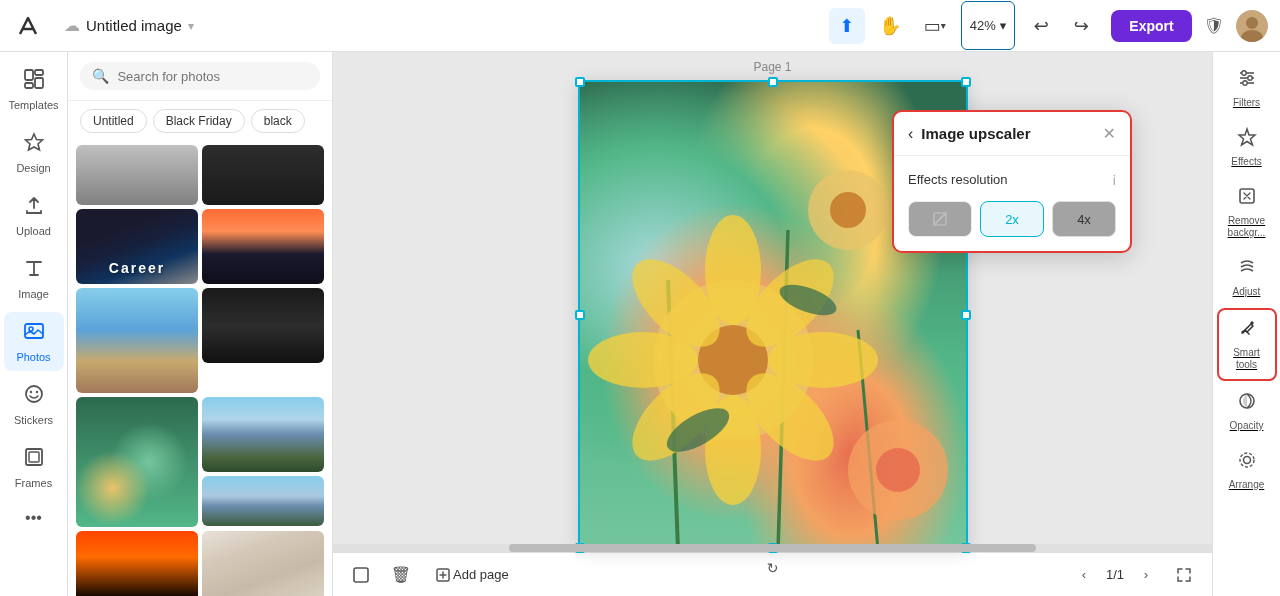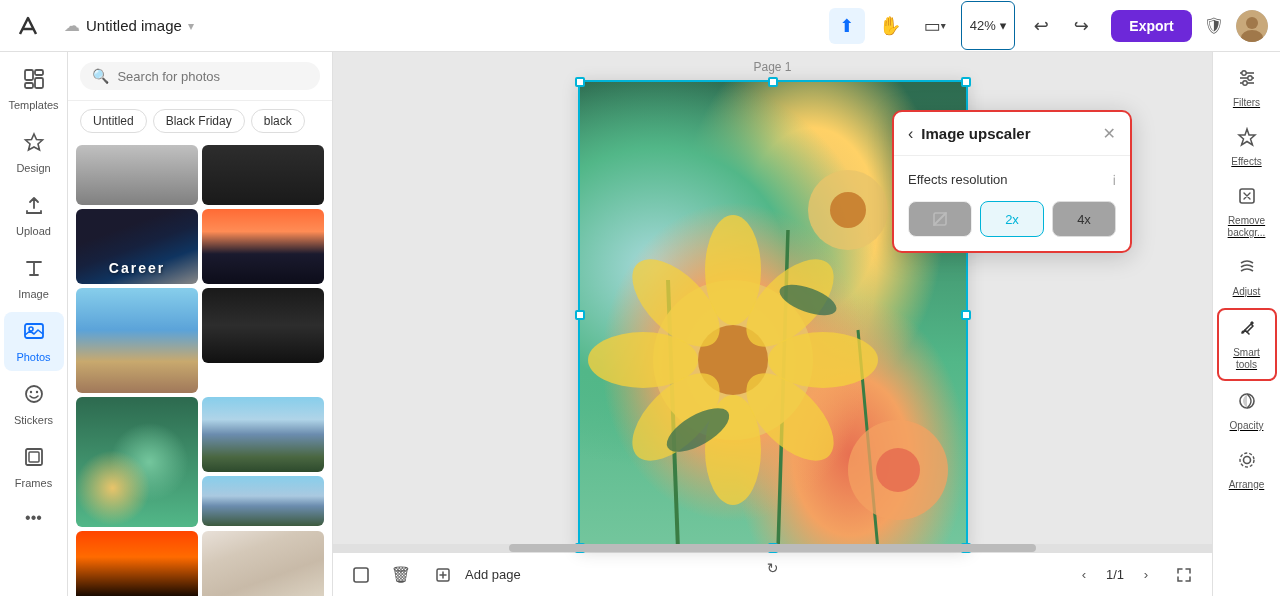--- a/index.html
+++ b/index.html
@@ -273,21 +273,21 @@
       padding: 0 12px;
       gap: 8px;
     }
     .bb-btn {
       width: 32px; height: 32px;
       display: flex; align-items: center; justify-content: center;
       border: none; background: transparent; cursor: pointer;
       border-radius: 6px; color: #555; font-size: 16px;
     }
     .add-page-btn {
-      display: flex; align-items: center; gap: 14px;
+      display: flex; align-items: center; gap: 2px;
       border: none; background: transparent; cursor: pointer;
       font-size: 13px; color: #333; padding: 6px 10px; border-radius: 6px;
     }
     .bb-spacer { flex: 1; }
     .page-nav { display: flex; align-items: center; gap: 8px; font-size: 13px; color: #333; }
     .page-nav-btn { width: 28px; height: 28px; display: flex; align-items: center; justify-content: center; border: none; background: transparent; cursor: pointer; border-radius: 4px; color: #555; }
     .bb-expand { width: 32px; height: 32px; display: flex; align-items: center; justify-content: center; border: none; background: transparent; cursor: pointer; border-radius: 6px; color: #555; }
 
     
     .right-panel {

